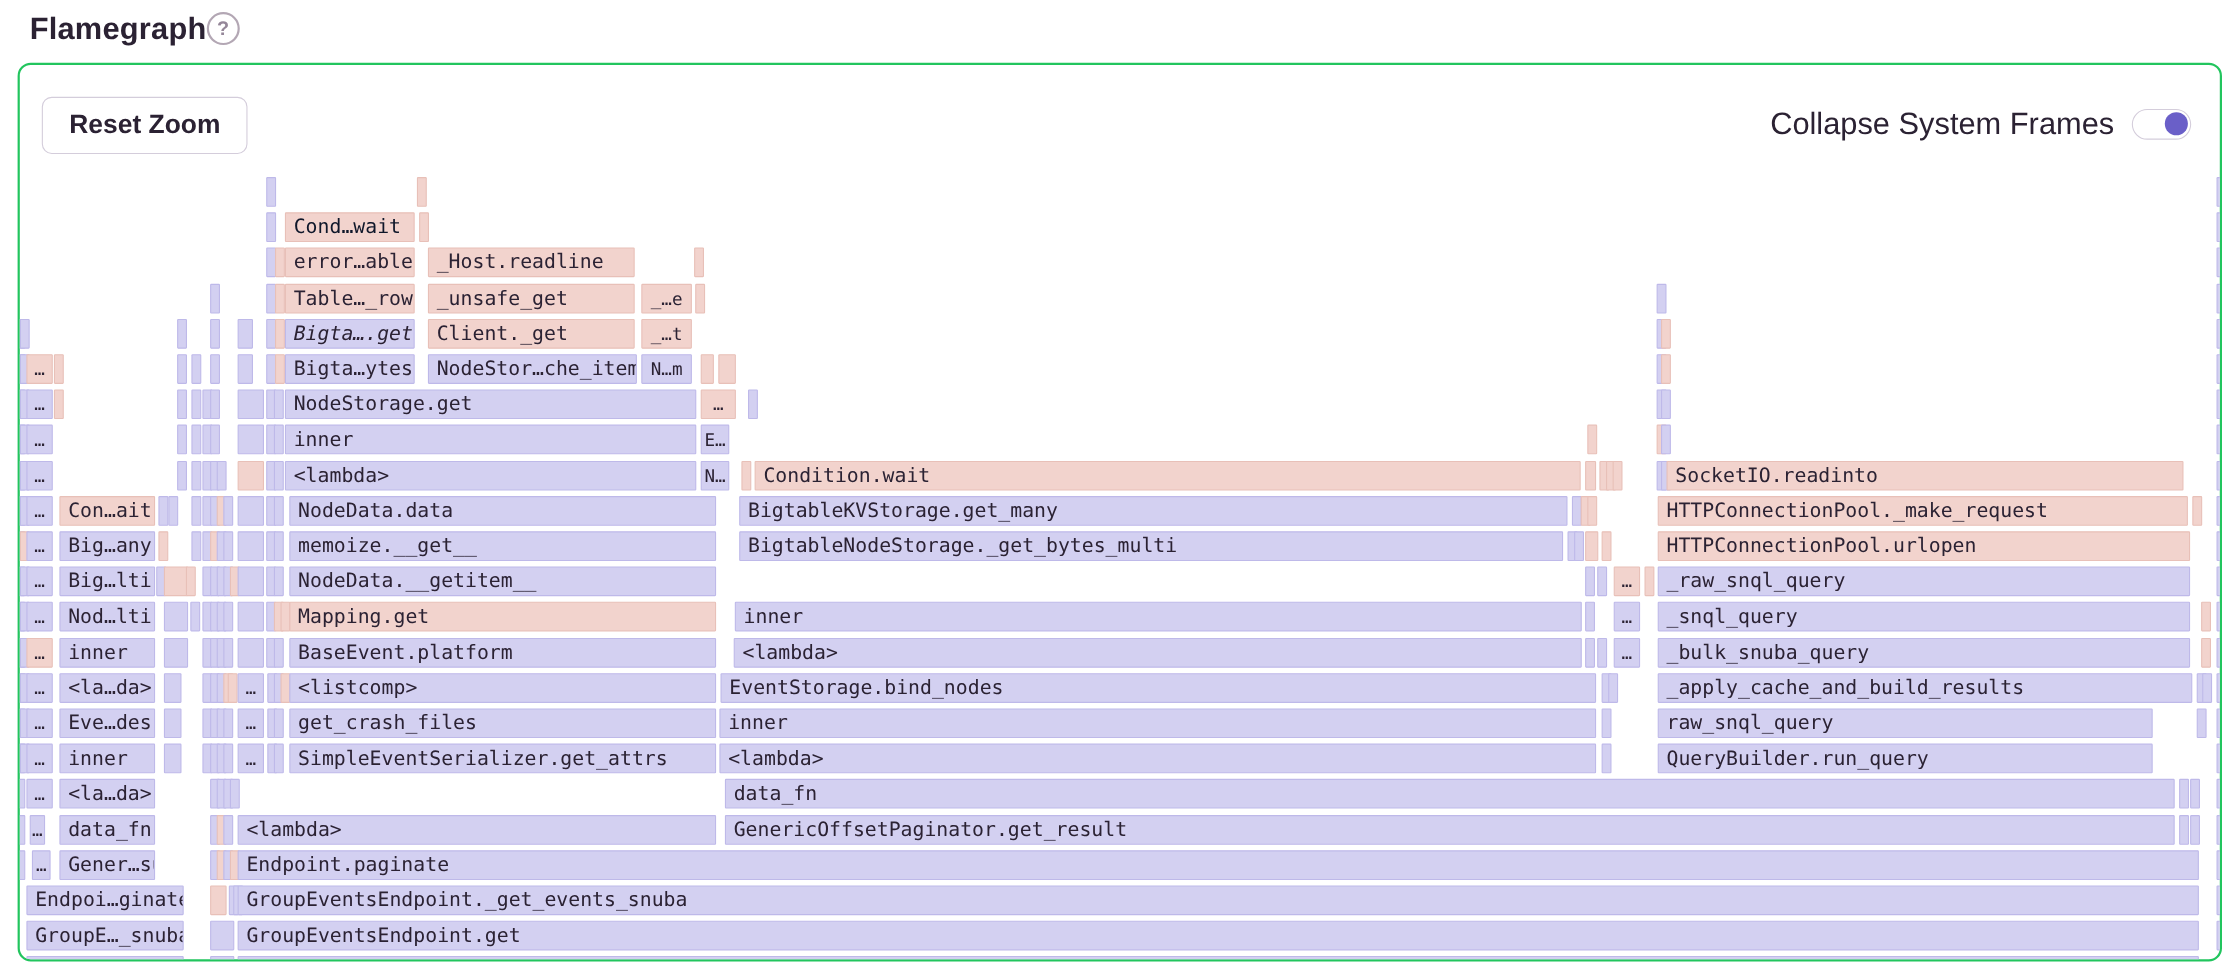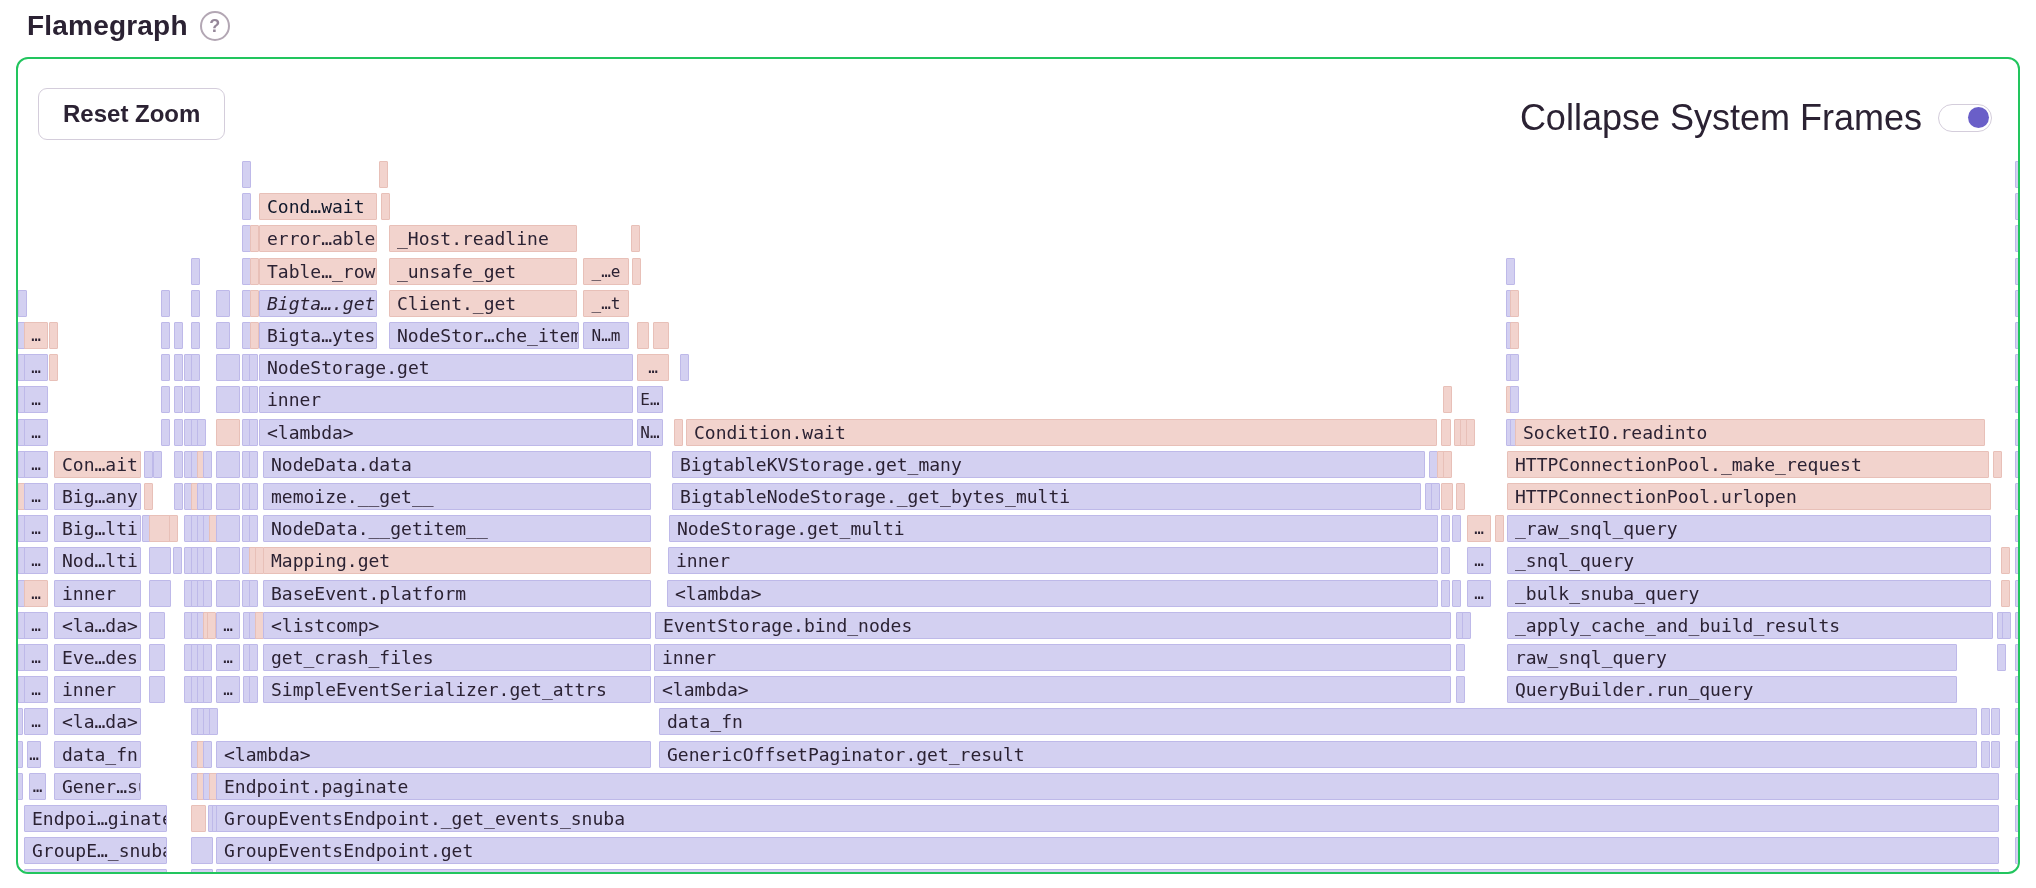--- a/index.html
+++ b/index.html
@@ -1,34 +1,34 @@
 <!DOCTYPE html>
 <html style="--accent: #6a5fc8; --app-fill: #d3d0f1; --app-border: #beb9e9; --sys-fill: #f2d3cd; --sys-border: #e8c0b8;"><head>
 <meta charset="utf-8">
 <style>
   * { box-sizing: border-box; margin: 0; padding: 0; }
   html,body { width: 2036px; height: 888px; background: #fff; overflow: hidden;
               font-family: "Liberation Sans", sans-serif; }
 
-  .page-header { position: absolute; left: 27px; top: 10px; display: flex; align-items: center; gap: 12px; }
+  .page-header { position: absolute; left: 27px; top: 10px; display: flex; align-items: center; }
   .page-title  { font-size: 28px; font-weight: bold; color: #2b2233; letter-spacing: .2px; }
   .help-icon   { width: 30px; height: 30px; border-radius: 50%; border: 2px solid #b3a7b4;
                  color: #958799; font-size: 18px; font-weight: bold;
                  display: flex; align-items: center; justify-content: center; }
 
   .card { position: absolute; left: 16px; top: 57px; width: 2004px; height: 817px;
           background: #fff; border: 2px solid #22c55e; border-radius: 12px; overflow: hidden; }
 
   .reset-zoom-btn { position: absolute; left: 20px; top: 29px; padding: 11px 24px;
                     background: #fff; border: 1.5px solid #d4cddb; border-radius: 9px;
                     font-family: "Liberation Sans", sans-serif;
                     font-size: 24px; font-weight: bold; color: #2b2233; cursor: pointer; }
 
   .collapse-group { position: absolute; right: 26px; top: 38px; display: flex; align-items: center; gap: 16px; }
-  .collapse-label { font-size: 36px; color: #2b2233; }
+  .collapse-label { font-size: 28px; color: #2b2233; }
   .toggle { position: relative; width: 54px; height: 28px; border-radius: 14px;
             background: #fff; border: 1.5px solid #d4cddb; cursor: pointer; }
   .toggle-knob { position: absolute; right: 2px; top: 2px; width: 21px; height: 21px;
                  border-radius: 50%; background: var(--accent, #6a5fc8); }
 
   .flame { position: absolute; left: 0; top: 0; right: 0; bottom: 0; }
   .frame { position: absolute; height: 27px; border-radius: 1px;
            font-family: "DejaVu Sans Mono", "Liberation Mono", monospace;
            font-size: 18px; line-height: 26px; color: #2b2233;
            white-space: nowrap; overflow: hidden; padding-left: 7px; }
@@ -216,21 +216,20 @@
       <div class="frame fs" style="left: 151px; top: 456.2px; width: 4px; height: 27px;"></div>
       <div class="frame fa" style="left: 166px; top: 456.2px; width: 4px; height: 27px;"></div>
       <div class="frame fa" style="left: 173px; top: 456.2px; width: 4px; height: 27px;"></div>
       <div class="frame fa" style="left: 179px; top: 456.2px; width: 3px; height: 27px;"></div>
       <div class="frame fa" style="left: 185px; top: 456.2px; width: 4px; height: 27px;"></div>
       <div class="frame fs" style="left: 191px; top: 456.2px; width: 3px; height: 27px;"></div>
       <div class="frame fa" style="left: 198px; top: 456.2px; width: 24px; height: 27px;"></div>
       <div class="frame fa" style="left: 224px; top: 456.2px; width: 5px; height: 27px;"></div>
       <div class="frame fa" style="left: 231px; top: 456.2px; width: 4px; height: 27px;"></div>
       <div class="frame fa" style="left: 245px; top: 456.2px; width: 388px; height: 27px; color: rgb(43, 34, 51);">NodeData.__getitem__</div>
-      <div class="frame fa" style="left: 651px; top: 456.2px; width: 769px; height: 27px; color: rgb(43, 34, 51);">NodeStorage.get_multi</div>
       <div class="frame fa" style="left: 1423px; top: 456.2px; width: 8px; height: 27px;"></div>
       <div class="frame fa" style="left: 1434px; top: 456.2px; width: 4px; height: 27px;"></div>
       <div class="frame fs tiny" style="left: 1449px; top: 456.2px; width: 24px; height: 27px; color: rgb(43, 34, 51);">…</div>
       <div class="frame fs" style="left: 1477px; top: 456.2px; width: 3px; height: 27px;"></div>
       <div class="frame fa" style="left: 1489px; top: 456.2px; width: 484px; height: 27px; color: rgb(43, 34, 51);">_raw_snql_query</div>
       <div class="frame fa" style="left: 1997px; top: 456.2px; width: 4px; height: 27px;"></div>
       <div class="frame fa" style="left: -4px; top: 488.4px; width: 3px; height: 27px;"></div>
       <div class="frame fa" style="left: 0px; top: 488.4px; width: 3px; height: 27px;"></div>
       <div class="frame fa tiny" style="left: 6px; top: 488.4px; width: 24px; height: 27px; color: rgb(43, 34, 51);">…</div>
       <div class="frame fa" style="left: 36px; top: 488.4px; width: 87px; height: 27px; color: rgb(43, 34, 51);">Nod…lti</div>

